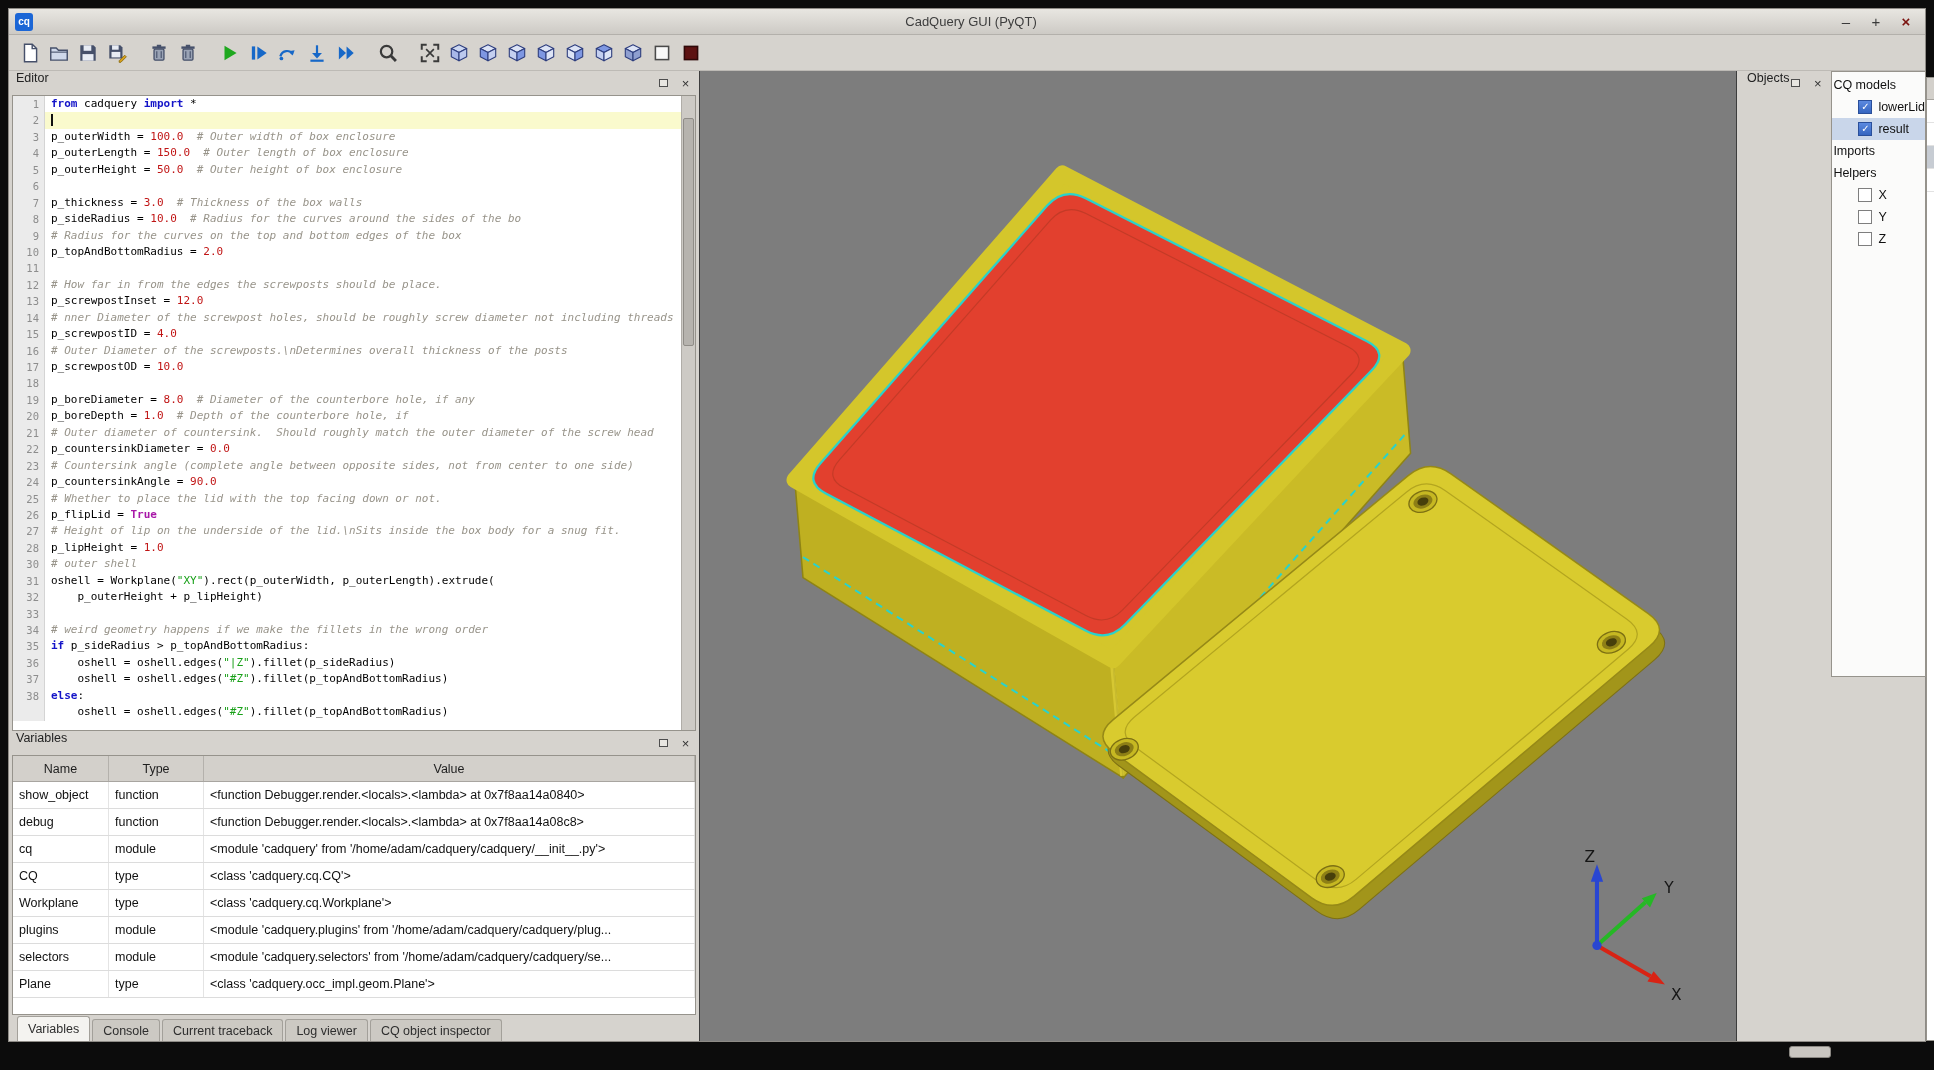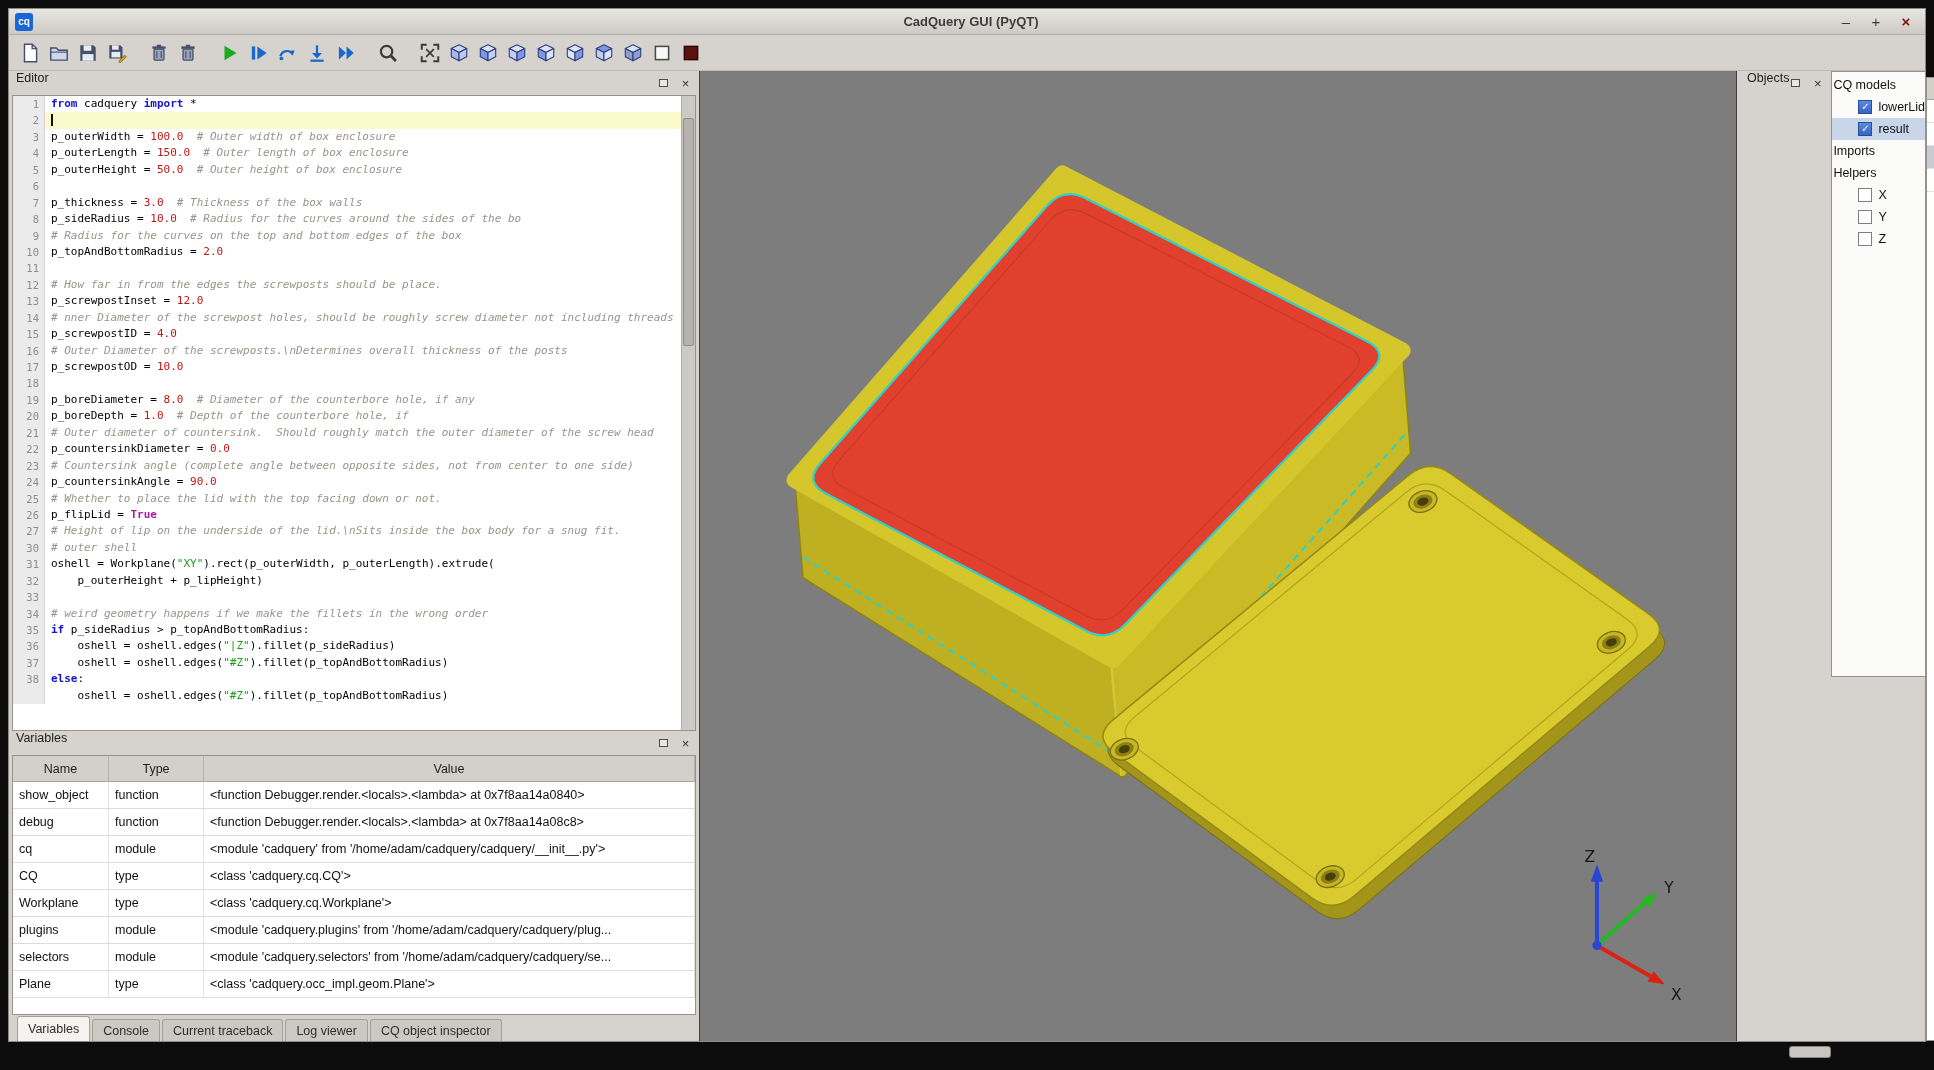--- a/index.html
+++ b/index.html
@@ -2,21 +2,21 @@
 <html style="--c-model-red: #e2402e; --c-model-yellow-top: #d4c62b; --c-model-yellow-left: #bfb021; --c-model-yellow-right: #cabb26; --c-model-yellow-lid: #d9cb2e; --c-model-yellow-lid-side: #a2951a; --c-edge-dark: #8f8414; --c-highlight-cyan: #2ad2cb; --c-viewport-bg: #7d7d7d; --c-axis-x: #d82314; --c-axis-y: #25b825; --c-axis-z: #2946d2; --c-run-green: #1fa81f; --c-tool-blue: #1768c8; --c-selection-blue: #c9d6ea; --c-checkbox-blue: #3565c0; --c-line-highlight: #fafacd; --c-swatch-yellow: #c4b61e; --c-reset-orange: #d8821a;"><head>
 <meta charset="utf-8">
 <style>
 *{margin:0;padding:0;box-sizing:border-box}
 html,body{width:1934px;height:1070px;overflow:hidden;background:#000;font-family:"Liberation Sans",sans-serif}
 .frame{position:absolute;inset:0;background:#0c0c0c}
 .window{position:absolute;left:8px;top:8px;width:1918px;height:1034px;background:#d6d3ce;display:flex;flex-direction:column;border:1px solid #8e8b86}
 
 .titlebar{height:26px;flex:none;display:flex;align-items:center;background:linear-gradient(#e8e6e1,#cdcac5);border-bottom:1px solid #b3b0ab;position:relative}
 .app-icon{width:18px;height:18px;margin-left:6px;background:#1b66d6;color:#fff;font-size:10px;font-weight:bold;display:flex;align-items:center;justify-content:center;border-radius:3px;z-index:1}
-.title{position:absolute;left:8px;right:0;text-align:center;font-size:13px;font-weight:bold;color:#3d3d3d}
+.title{position:absolute;left:8px;right:0;text-align:center;font-size:13px;font-weight:normal;color:#3d3d3d}
 .win-controls{margin-left:auto;display:flex;gap:16px;margin-right:12px;z-index:1}
 .win-btn{font-size:15px;color:#3a3a3a;width:14px;text-align:center;line-height:1}
 .win-btn.close{color:#7c1410;font-weight:bold}
 
 .menubar{height:28px;flex:none;display:flex;align-items:center;padding-left:8px}
 .menu-item{padding:4px 9px;font-size:13px;color:#1c1c1c}
 .toolbar{height:36px;flex:none;display:flex;align-items:center;padding-left:6px;border-bottom:1px solid #bdbab5}
 .tool-btn{width:29px;height:29px;display:flex;align-items:center;justify-content:center;border-radius:3px}
 .tool-sep{width:13px;height:29px}
 
@@ -297,20 +297,21 @@
               <div class="cl"><span class="gut">18</span><span class="ct"></span></div>
               <div class="cl"><span class="gut">19</span><span class="ct"><span class="tk-p">p_boreDiameter = </span><span class="tk-n">8.0</span><span class="tk-c">  # Diameter of the counterbore hole, if any</span></span></div>
               <div class="cl"><span class="gut">20</span><span class="ct"><span class="tk-p">p_boreDepth = </span><span class="tk-n">1.0</span><span class="tk-c">  # Depth of the counterbore hole, if</span></span></div>
               <div class="cl"><span class="gut">21</span><span class="ct"><span class="tk-c"># Outer diameter of countersink.  Should roughly match the outer diameter of the screw head</span></span></div>
               <div class="cl"><span class="gut">22</span><span class="ct"><span class="tk-p">p_countersinkDiameter = </span><span class="tk-n">0.0</span></span></div>
               <div class="cl"><span class="gut">23</span><span class="ct"><span class="tk-c"># Countersink angle (complete angle between opposite sides, not from center to one side)</span></span></div>
               <div class="cl"><span class="gut">24</span><span class="ct"><span class="tk-p">p_countersinkAngle = </span><span class="tk-n">90.0</span></span></div>
               <div class="cl"><span class="gut">25</span><span class="ct"><span class="tk-c"># Whether to place the lid with the top facing down or not.</span></span></div>
               <div class="cl"><span class="gut">26</span><span class="ct"><span class="tk-p">p_flipLid = </span><span class="tk-b">True</span></span></div>
               <div class="cl"><span class="gut">27</span><span class="ct"><span class="tk-c"># Height of lip on the underside of the lid.\nSits inside the box body for a snug fit.</span></span></div>
+              <div class="cl"><span class="gut">28</span><span class="ct"><span class="tk-p">p_lipHeight = </span><span class="tk-n">1.0</span></span></div>
               <div class="cl"><span class="gut">30</span><span class="ct"><span class="tk-c"># outer shell</span></span></div>
               <div class="cl"><span class="gut">31</span><span class="ct"><span class="tk-p">oshell = Workplane(</span><span class="tk-s">"XY"</span><span class="tk-p">).rect(p_outerWidth, p_outerLength).extrude(</span></span></div>
               <div class="cl"><span class="gut">32</span><span class="ct"><span class="tk-p">    p_outerHeight + p_lipHeight)</span></span></div>
               <div class="cl"><span class="gut">33</span><span class="ct"></span></div>
               <div class="cl"><span class="gut">34</span><span class="ct"><span class="tk-c"># weird geometry happens if we make the fillets in the wrong order</span></span></div>
               <div class="cl"><span class="gut">35</span><span class="ct"><span class="tk-k">if</span><span class="tk-p"> p_sideRadius &gt; p_topAndBottomRadius:</span></span></div>
               <div class="cl"><span class="gut">36</span><span class="ct"><span class="tk-p">    oshell = oshell.edges(</span><span class="tk-s">"|Z"</span><span class="tk-p">).fillet(p_sideRadius)</span></span></div>
               <div class="cl"><span class="gut">37</span><span class="ct"><span class="tk-p">    oshell = oshell.edges(</span><span class="tk-s">"#Z"</span><span class="tk-p">).fillet(p_topAndBottomRadius)</span></span></div>
               <div class="cl"><span class="gut">38</span><span class="ct"><span class="tk-k">else</span><span class="tk-p">:</span></span></div>
               <div class="cl"><span class="gut"></span><span class="ct"><span class="tk-p">    oshell = oshell.edges(</span><span class="tk-s">"#Z"</span><span class="tk-p">).fillet(p_topAndBottomRadius)</span></span></div>

